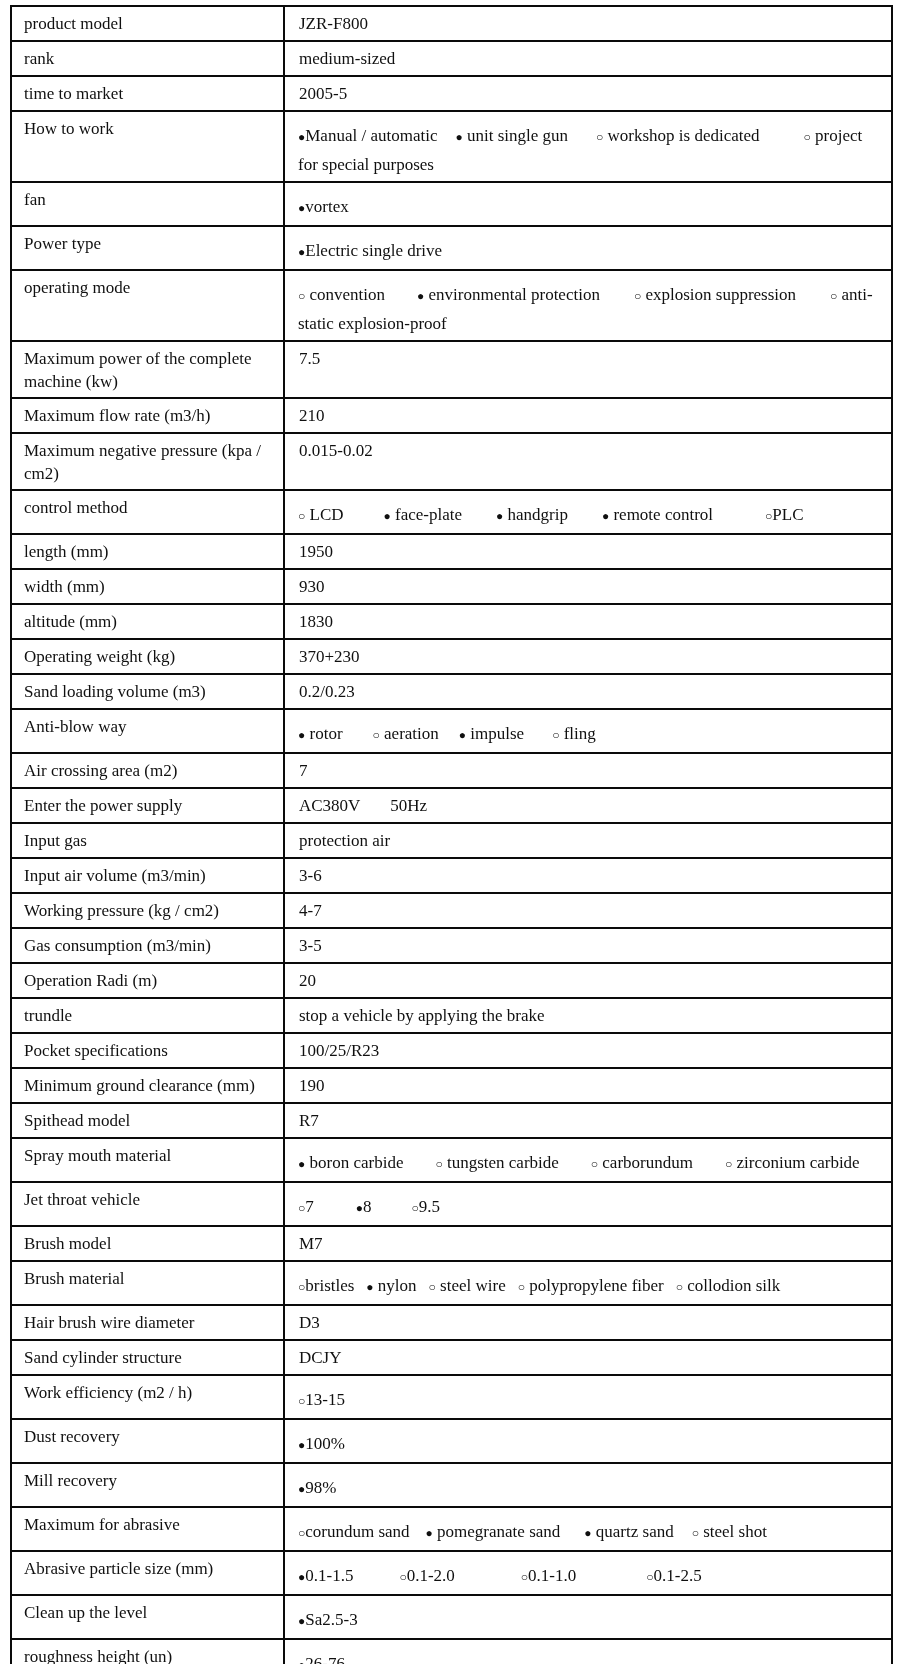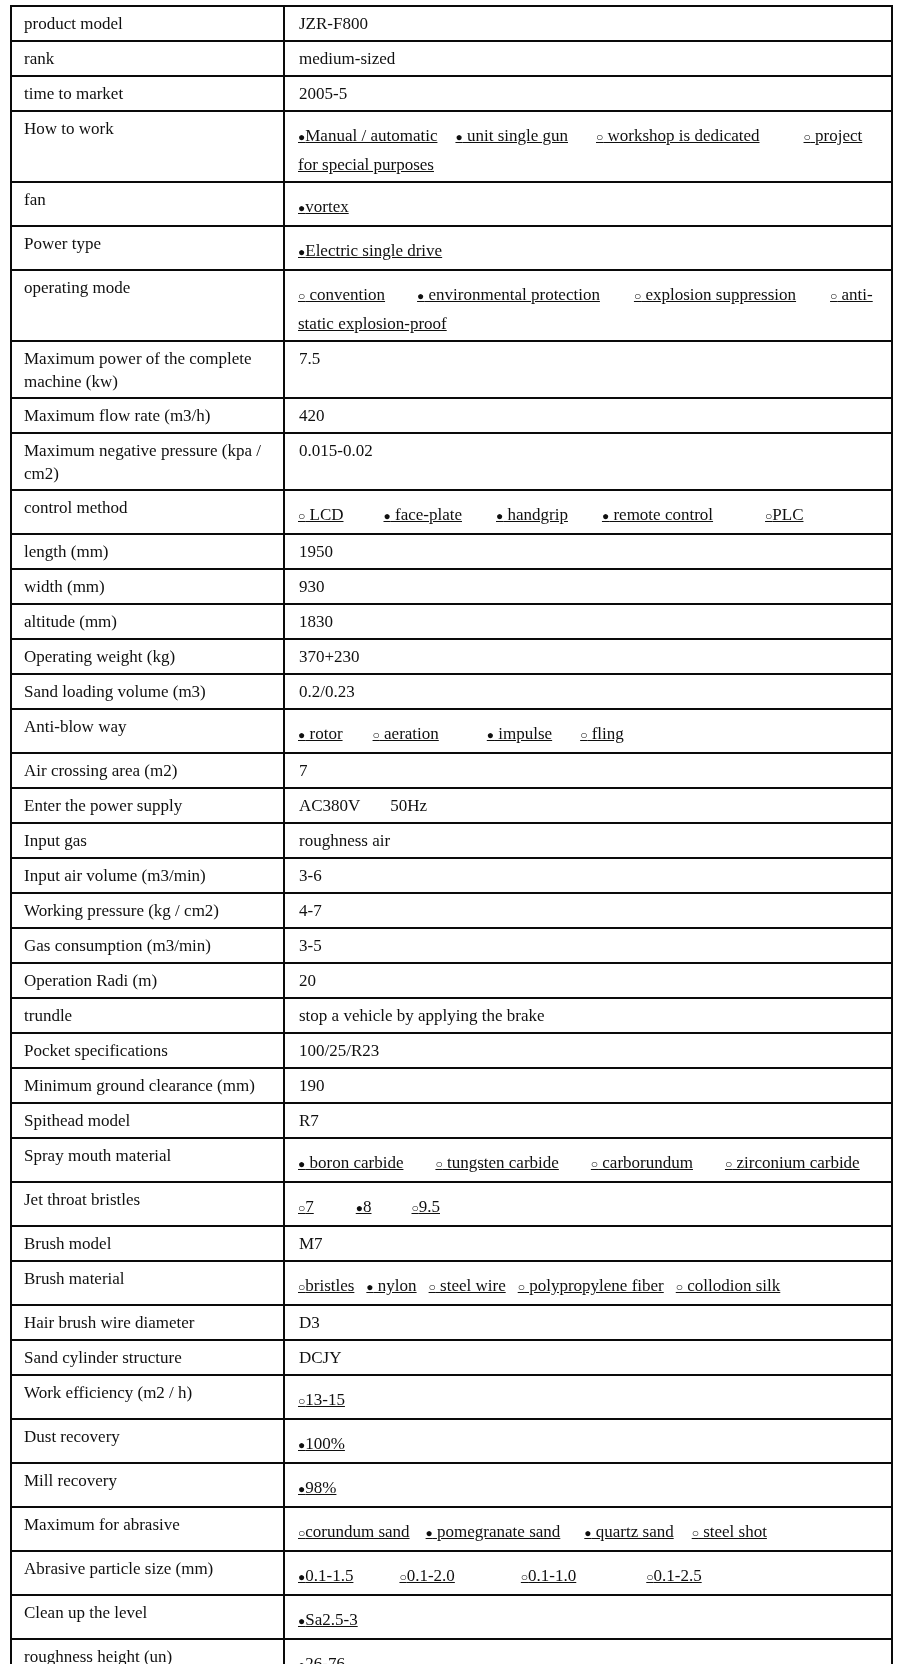--- a/index.html
+++ b/index.html
@@ -37,21 +37,20 @@
   }
   tr.r-text td { height: 24px; }
   tr.r-opts td { height: 26px; }
   tr.r-opts td.value {
     padding: 10px 8px 3px 13px;
     line-height: 27px;
   }
   .option {
     display: inline;
     white-space: normal;
-    text-decoration: underline;
   }
   .marker {
     font-size: 12px;
     display: inline;
   }
 </style>
 </head>
 <body>
 
 <div class="sheet">
@@ -84,21 +83,21 @@
         <tr class="r-opts">
           <td class="label">operating mode</td>
           <td class="value"><span class="option" style="margin-right: 32px;"><span class="marker">○</span> convention</span><span class="option" style="margin-right: 34px;"><span class="marker">●</span> environmental protection</span><span class="option" style="margin-right: 34px;"><span class="marker">○</span> explosion suppression</span><span class="option"><span class="marker">○</span> anti-static explosion-proof</span></td>
         </tr>
         <tr class="r-text">
           <td class="label">Maximum power of the complete machine (kw)</td>
           <td class="value">7.5</td>
         </tr>
         <tr class="r-text">
           <td class="label">Maximum flow rate (m3/h)</td>
-          <td class="value">420</td>
+          <td class="value">210</td>
         </tr>
         <tr class="r-text">
           <td class="label">Maximum negative pressure (kpa / cm2)</td>
           <td class="value">0.015-0.02</td>
         </tr>
         <tr class="r-opts">
           <td class="label">control method</td>
           <td class="value"><span class="option" style="margin-right: 40px;"><span class="marker">○</span> LCD</span><span class="option" style="margin-right: 34px;"><span class="marker">●</span> face-plate</span><span class="option" style="margin-right: 34px;"><span class="marker">●</span> handgrip</span><span class="option" style="margin-right: 52px;"><span class="marker">●</span> remote control</span><span class="option"><span class="marker">○</span>PLC</span></td>
         </tr>
         <tr class="r-text">
@@ -116,33 +115,33 @@
         <tr class="r-text">
           <td class="label">Operating weight (kg)</td>
           <td class="value">370+230</td>
         </tr>
         <tr class="r-text">
           <td class="label">Sand loading volume (m3)</td>
           <td class="value">0.2/0.23</td>
         </tr>
         <tr class="r-opts">
           <td class="label">Anti-blow way</td>
-          <td class="value"><span class="option" style="margin-right: 30px;"><span class="marker">●</span> rotor</span><span class="option" style="margin-right: 48px;"><span class="marker">○</span> aeration</span><span class="option" style="margin-right: 28px;"><span class="marker">●</span> impulse</span><span class="option"><span class="marker">○</span> fling</span></td>
+          <td class="value"><span class="option" style="margin-right: 30px;"><span class="marker">●</span> rotor</span><span class="option" style="margin-right: 20px;"><span class="marker">○</span> aeration</span><span class="option" style="margin-right: 28px;"><span class="marker">●</span> impulse</span><span class="option"><span class="marker">○</span> fling</span></td>
         </tr>
         <tr class="r-text">
           <td class="label">Air crossing area (m2)</td>
           <td class="value">7</td>
         </tr>
         <tr class="r-text">
           <td class="label">Enter the power supply</td>
           <td class="value">AC380V&nbsp;&nbsp;&nbsp;&nbsp;&nbsp;&nbsp;&nbsp;50Hz</td>
         </tr>
         <tr class="r-text">
           <td class="label">Input gas</td>
-          <td class="value">roughness air</td>
+          <td class="value">protection air</td>
         </tr>
         <tr class="r-text">
           <td class="label">Input air volume (m3/min)</td>
           <td class="value">3-6</td>
         </tr>
         <tr class="r-text">
           <td class="label">Working pressure (kg / cm2)</td>
           <td class="value">4-7</td>
         </tr>
         <tr class="r-text">
@@ -167,21 +166,21 @@
         </tr>
         <tr class="r-text">
           <td class="label">Spithead model</td>
           <td class="value">R7</td>
         </tr>
         <tr class="r-opts">
           <td class="label">Spray mouth material</td>
           <td class="value"><span class="option" style="margin-right: 32px;"><span class="marker">●</span> boron carbide</span><span class="option" style="margin-right: 32px;"><span class="marker">○</span> tungsten carbide</span><span class="option" style="margin-right: 32px;"><span class="marker">○</span> carborundum</span><span class="option"><span class="marker">○</span> zirconium carbide</span></td>
         </tr>
         <tr class="r-opts">
-          <td class="label">Jet throat bristles</td>
+          <td class="label">Jet throat vehicle</td>
           <td class="value"><span class="option" style="margin-right: 42px;"><span class="marker">○</span>7</span><span class="option" style="margin-right: 40px;"><span class="marker">●</span>8</span><span class="option"><span class="marker">○</span>9.5</span></td>
         </tr>
         <tr class="r-text">
           <td class="label">Brush model</td>
           <td class="value">M7</td>
         </tr>
         <tr class="r-opts">
           <td class="label">Brush material</td>
           <td class="value"><span class="option" style="margin-right: 12px;"><span class="marker">○</span>bristles</span><span class="option" style="margin-right: 12px;"><span class="marker">●</span> nylon</span><span class="option" style="margin-right: 12px;"><span class="marker">○</span> steel wire</span><span class="option" style="margin-right: 12px;"><span class="marker">○</span> polypropylene fiber</span><span class="option"><span class="marker">○</span> collodion silk</span></td>
         </tr>

